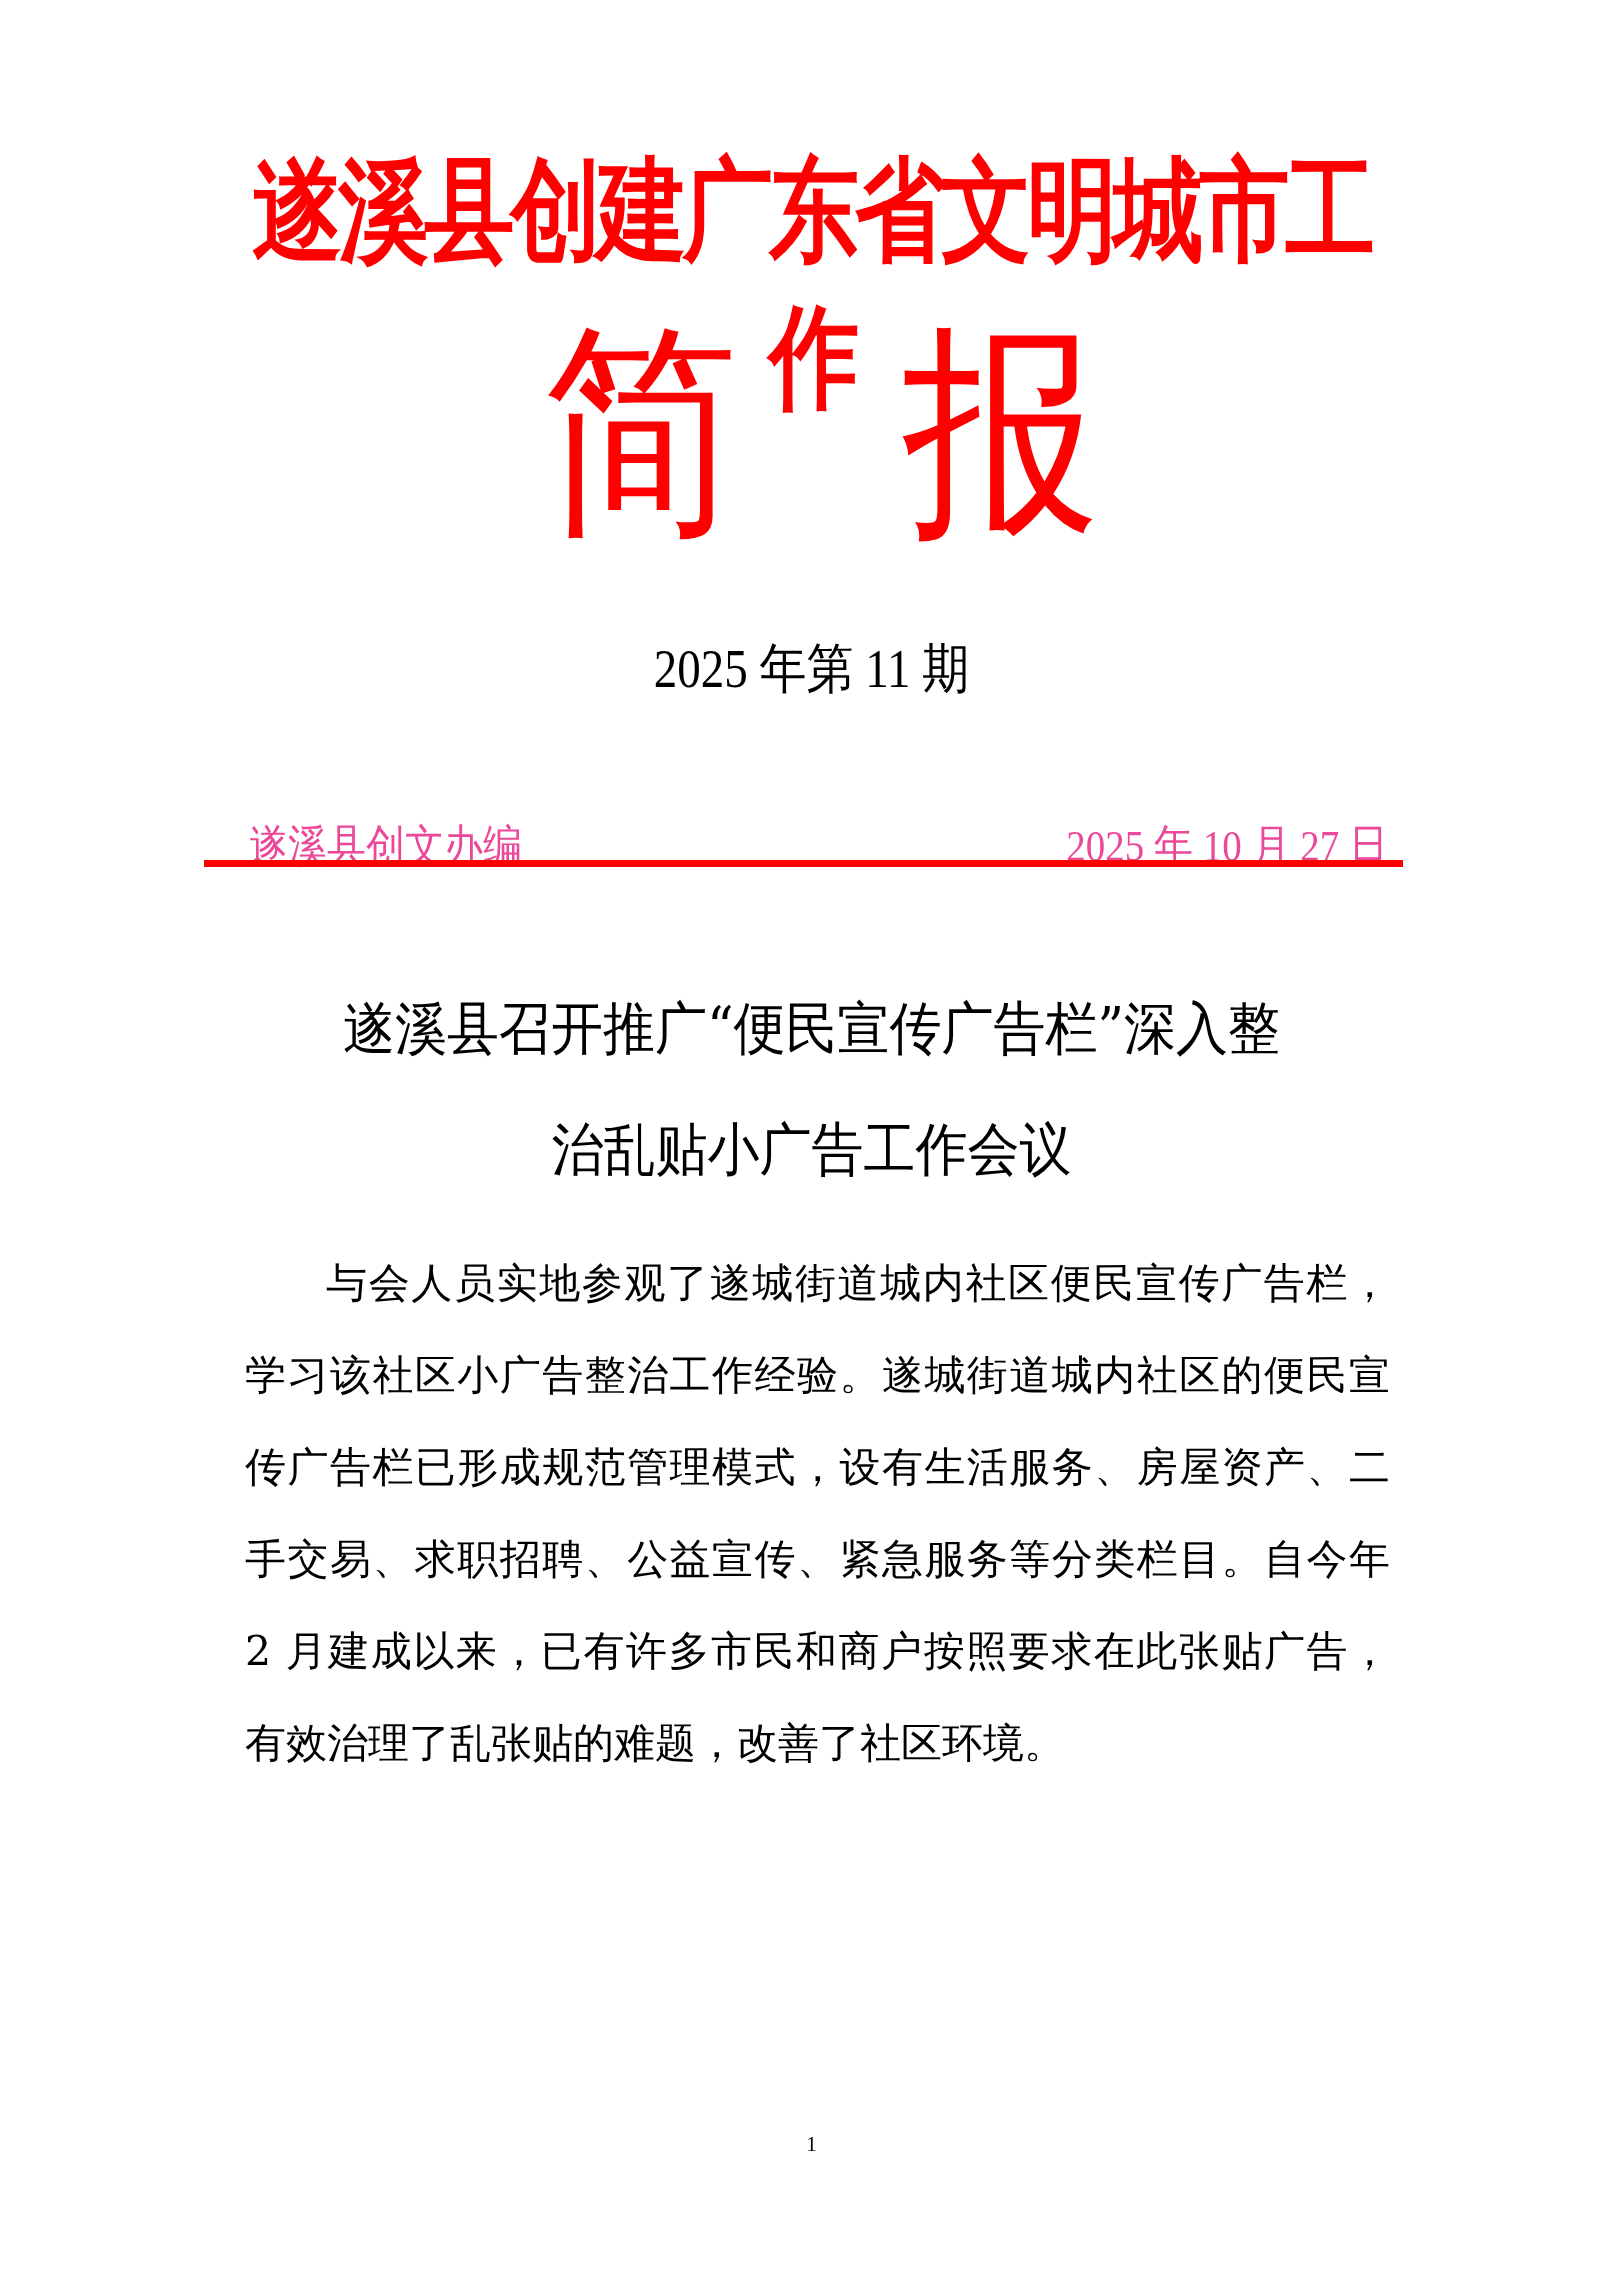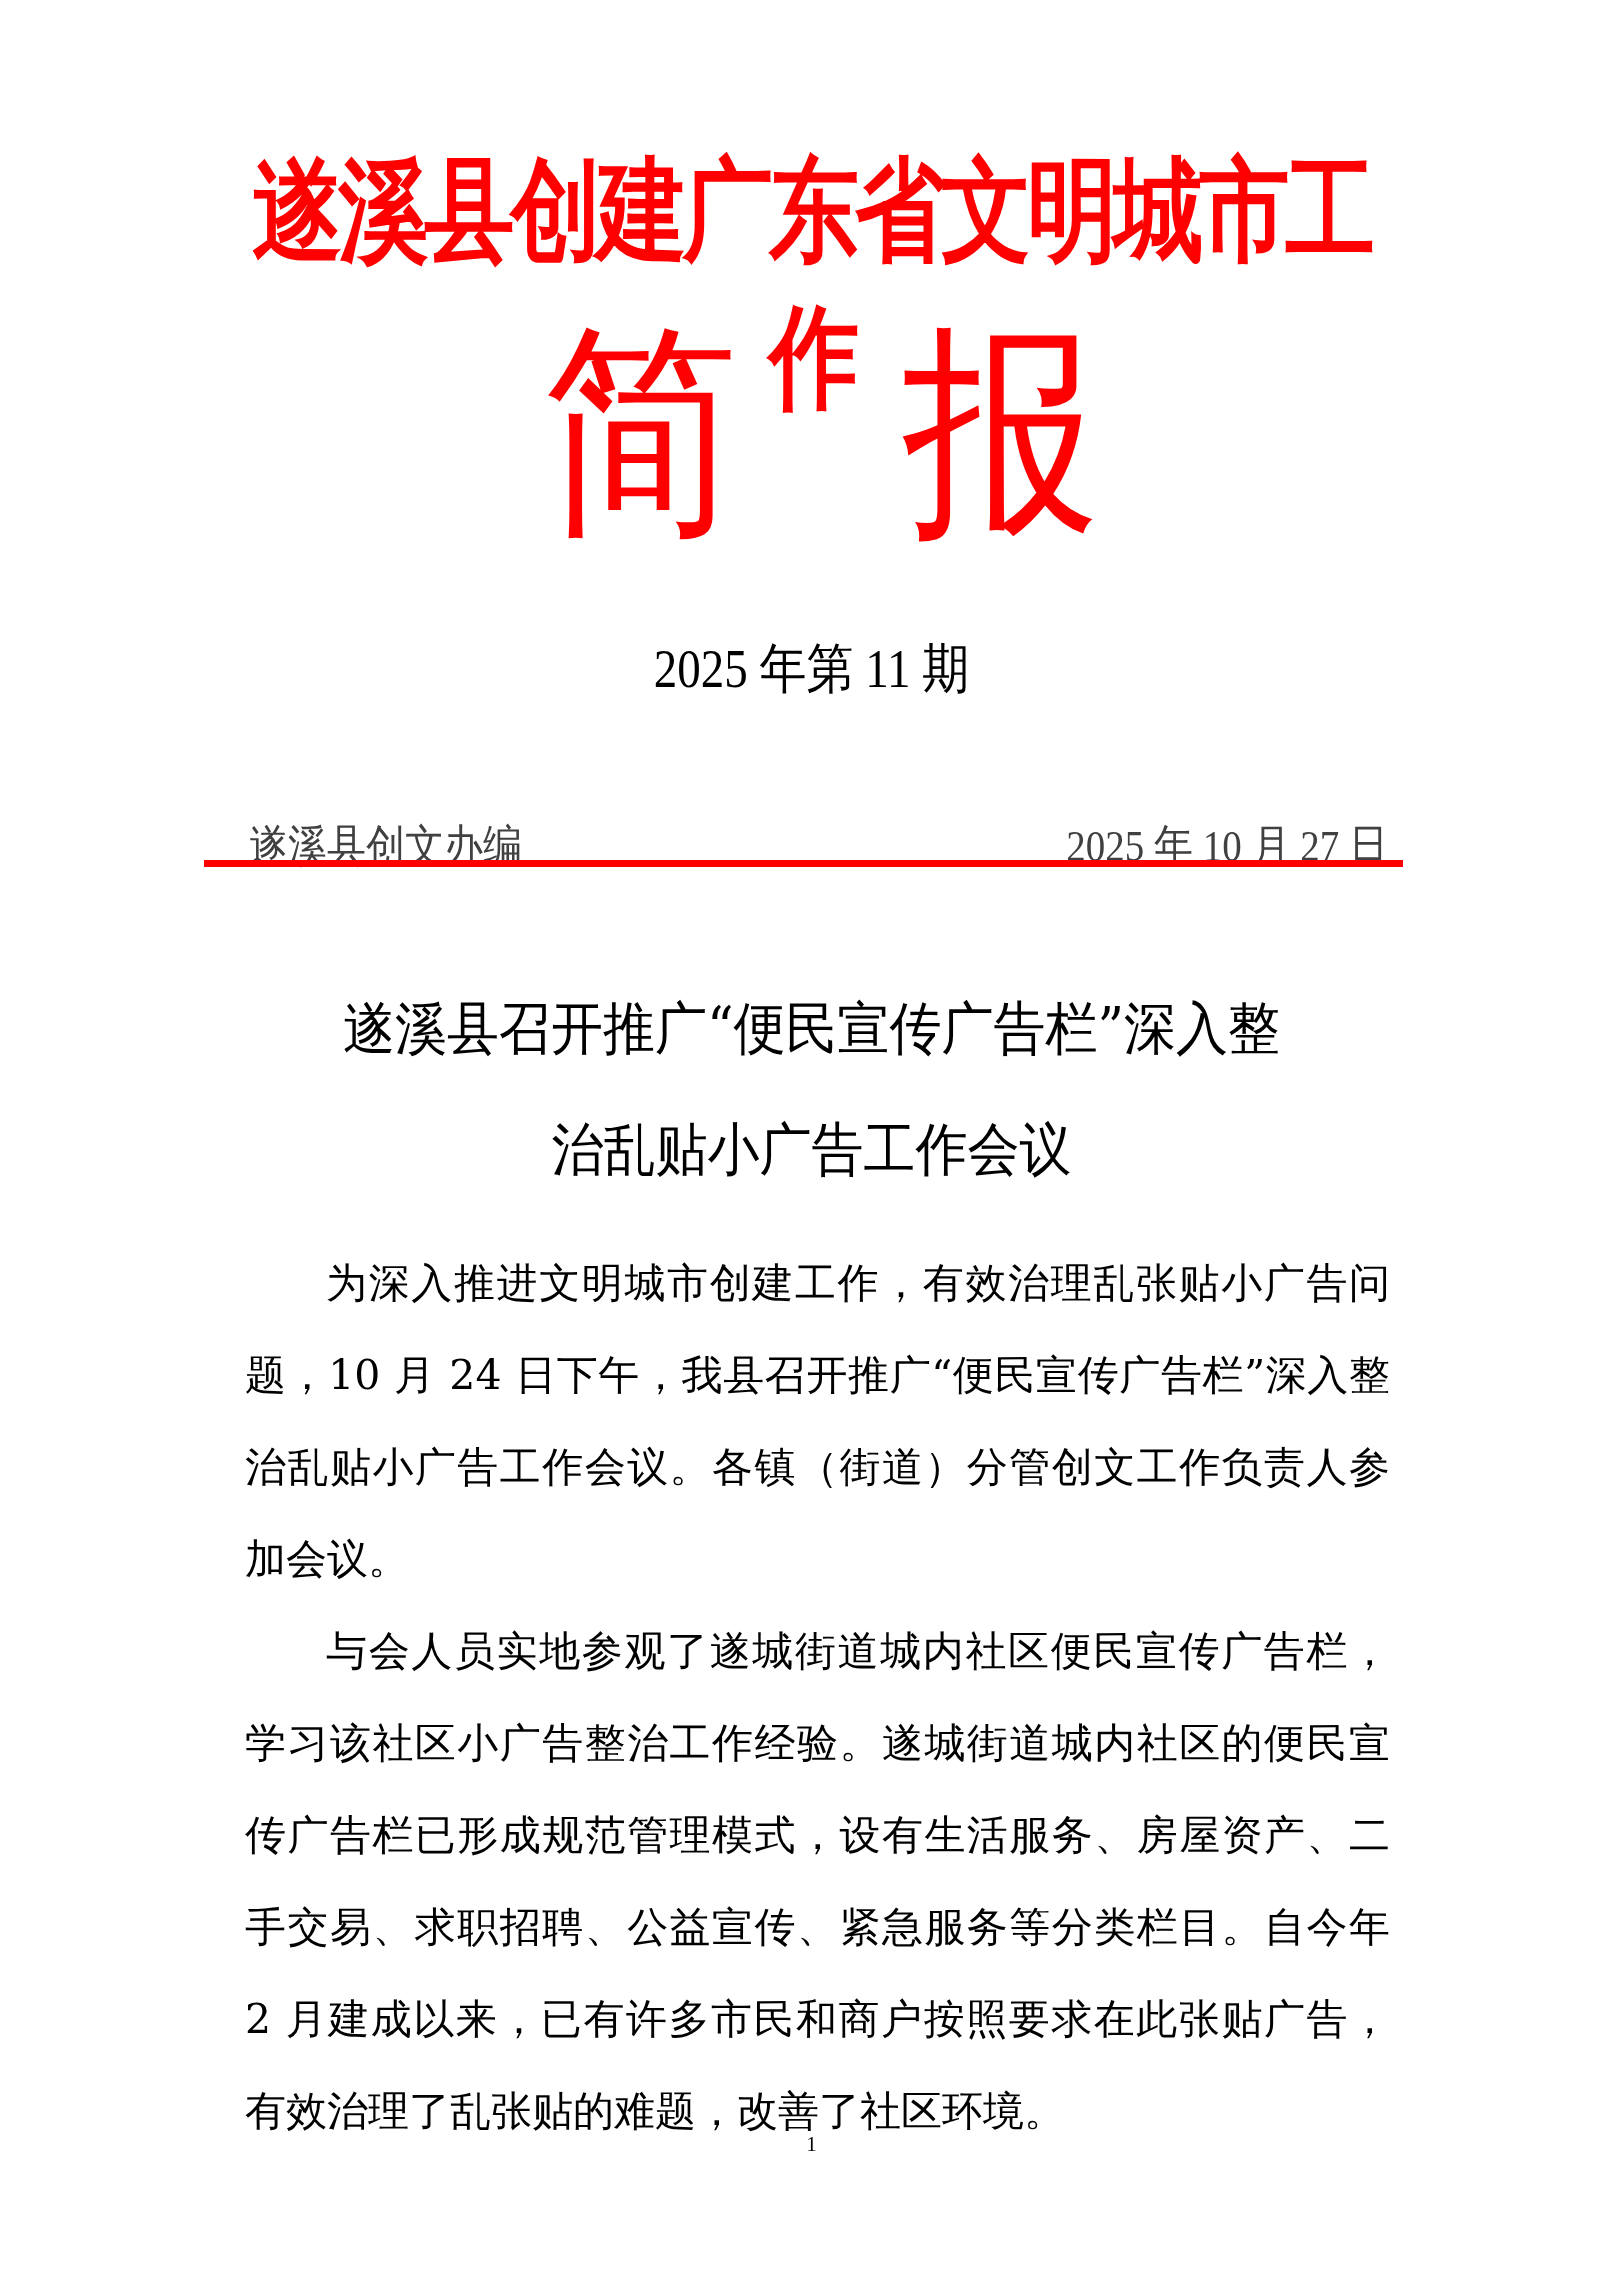--- a/index.html
+++ b/index.html
@@ -18,21 +18,21 @@
   }
   .big-1 { left: 543px; }
   .big-2 { left: 903px; }
   .issue {
     position: absolute; left: 0; width: 1623px; top: 638px; text-align: center;
     font-family: "Liberation Serif", serif; font-size: 47px; color: #000;
     transform: scaleY(1.15);
   }
   .meta-row {
     position: absolute; left: 249px; width: 1139px; top: 815px; height: 46px;
-    font-family: "Liberation Serif", serif; font-size: 39px; color: #404040;
+    font-family: "Liberation Serif", serif; font-size: 39px; color: #ec4899;
   }
   .meta-left { position: absolute; left: 0; top: 0; transform: scaleY(1.15); transform-origin: left top; }
   .meta-right { position: absolute; right: 0; top: 0; transform: scaleY(1.15); transform-origin: right top; }
   .red-rule { position: absolute; left: 204px; top: 860px; width: 1199px; height: 6.5px; background: #ff0000; }
   .headline {
     position: absolute; left: 216px; width: 1191px; top: 968px;
     font-family: "DejaVu Serif", serif; font-size: 52px; color: #000;
     text-align: center; line-height: 110px; transform: scaleY(1.1); transform-origin: top;
   }
   .body-text {
@@ -61,19 +61,18 @@
     <span class="meta-right">2025 年 10 月 27 日</span>
   </div>
   <div class="red-rule"></div>
 
   <div class="headline">
     <div>遂溪县召开推广“便民宣传广告栏”深入整</div>
     <div>治乱贴小广告工作会议</div>
   </div>
 
   <div class="body-text">
-    <p class="para">为深入推进文明城市创建工作，有效治理乱张贴小广告问题，10 月 24 日下午，我县召开推广“便民宣传广告栏”深入整治乱贴小广告工作会议。各镇（街道）分管创文工作负责人参加会议。</p>
     <p class="para">与会人员实地参观了遂城街道城内社区便民宣传广告栏，学习该社区小广告整治工作经验。遂城街道城内社区的便民宣传广告栏已形成规范管理模式，设有生活服务、房屋资产、二手交易、求职招聘、公益宣传、紧急服务等分类栏目。自今年 2 月建成以来，已有许多市民和商户按照要求在此张贴广告，有效治理了乱张贴的难题，改善了社区环境。</p>
   </div>
 
   <div class="page-number">1</div>
 </div>
 
 
 </body></html>

